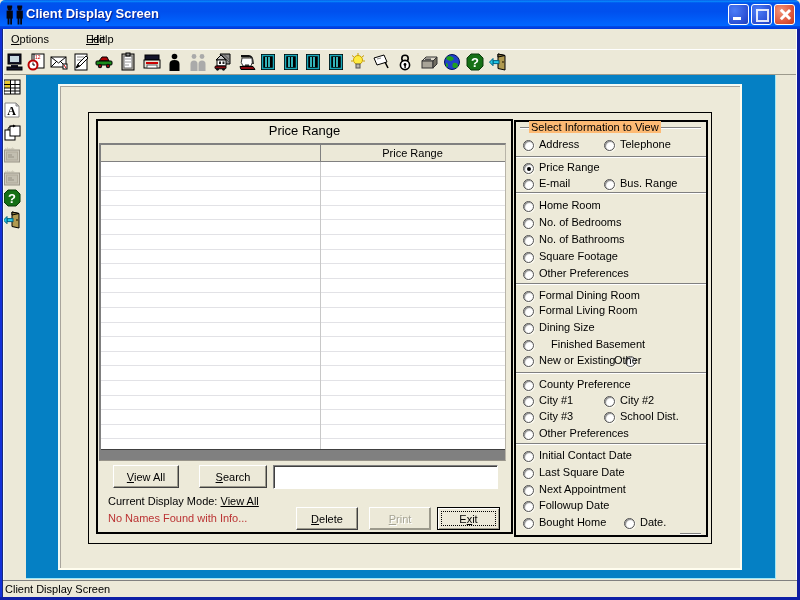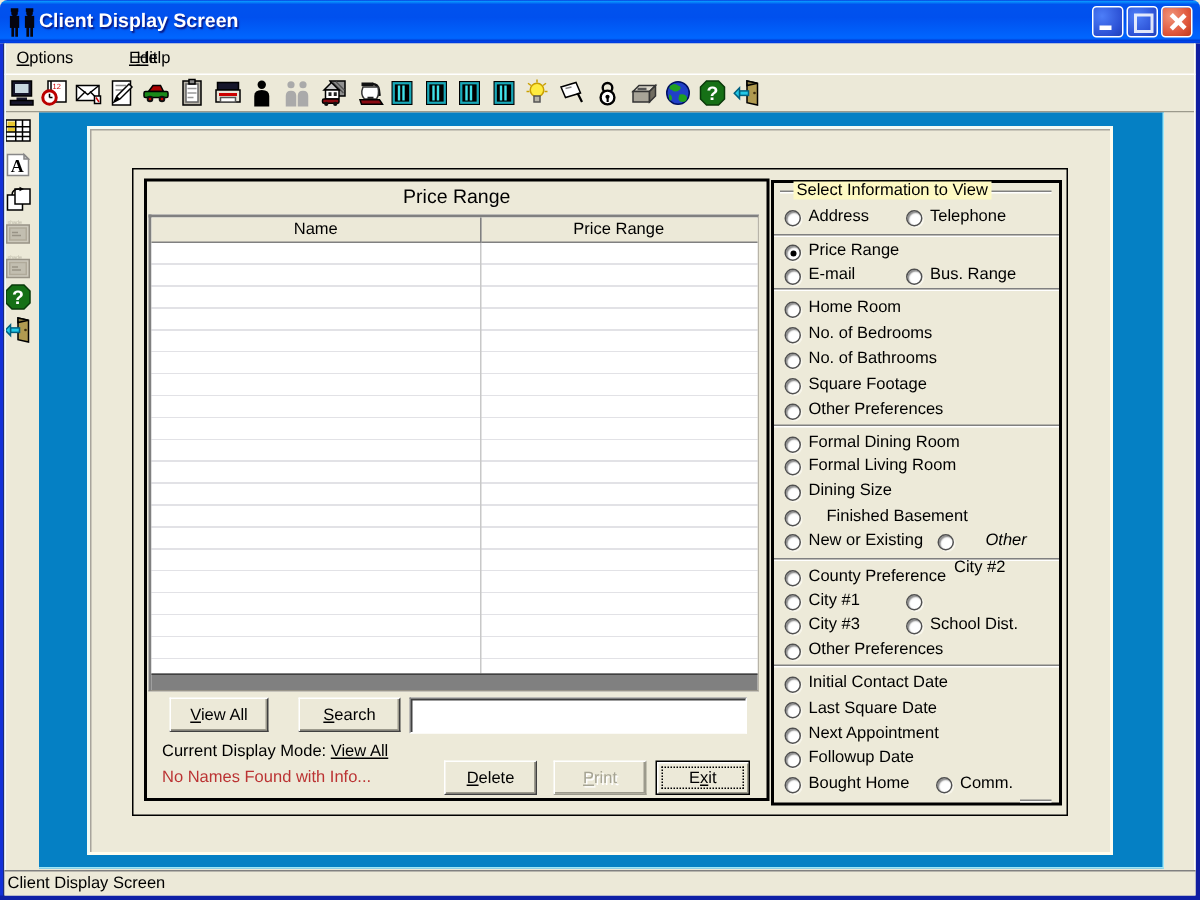--- a/index.html
+++ b/index.html
@@ -79,21 +79,21 @@
   
   #inp{left:273px;top:465px;width:225px;height:24px;background:#fff;box-sizing:border-box;
     border-top:1px solid #808080;border-left:1px solid #808080;
     border-bottom:1px solid #fff;border-right:1px solid #fff;
     box-shadow:inset 1px 1px 0 #404040;}
   #lbl-mode{left:108px;top:495px;font-size:11px;color:#000;}
   #lbl-red{left:108px;top:512px;font-size:11px;color:#bb3333;}
   
   #rf-outer{left:514px;top:120px;width:194px;height:417px;border:2px solid #000;box-sizing:border-box;}
   .hline{position:absolute;height:1px;background:#808080;box-shadow:0 1px 0 #fff;}
-  #gf-title{left:529px;top:121px;font-size:11px;background:#fef9c3;padding:0 2px;}
+  #gf-title{left:529px;top:121px;font-size:11px;background:#fdba74;padding:0 2px;}
   .rlbl{position:absolute;font-size:11px;color:#000;white-space:nowrap;}
   .radio{position:absolute;width:11px;height:11px;border-radius:50%;background:#fff;
     border:1px solid #505050;box-sizing:border-box;
     box-shadow:inset 1px 1px 1px #8a8a8a, 1px 1px 0 #f8f6ec;}
   .radio.sel::after{content:"";position:absolute;left:2.5px;top:2.5px;width:4px;height:4px;border-radius:50%;background:#000;}
 </style>
 </head>
 <body>
 <div id="scr">
 
@@ -129,21 +129,20 @@
   <div class="abs" id="status">
       <span>Client Display Screen</span>
     </div>
 
   <div class="abs" id="panel"></div>
   <div class="abs" id="lf-outer"></div>
   <div class="abs" id="lf-inner"></div>
   <div class="abs" id="pr-title">Price Range</div>
   <div class="abs" id="grid">
     <div id="ghead">
-        <span class="h1">Name</span>
         <span class="h2">Price Range</span>
       </div>
     <div id="gbody"></div>
     <div id="gcol"></div>
       <div id="gcolh"></div>
     <div id="gbar"></div>
   </div>
   <div class="btn" id="b-viewall"><u>V</u>iew All</div>
   <div class="btn" id="b-search"><u>S</u>earch</div>
   <div class="abs" id="inp"></div>
@@ -187,45 +186,45 @@
       <div class="rlbl" style="left:539px;top:289px;">Formal Dining Room</div>
       <div class="radio" style="left:523px;top:306px;"></div>
       <div class="rlbl" style="left:539px;top:304px;">Formal Living Room</div>
       <div class="radio" style="left:523px;top:323px;"></div>
       <div class="rlbl" style="left:539px;top:321px;">Dining Size</div>
       <div class="radio" style="left:523px;top:340px;"></div>
       <div class="rlbl" style="left:551px;top:338px;">Finished Basement</div>
       <div class="radio" style="left:523px;top:356px;"></div>
       <div class="rlbl" style="left:539px;top:354px;">New or Existing</div>
       <div class="radio" style="left:625px;top:356px;"></div>
-      <div class="rlbl" style="left:657px;top:354px;font-style:italic;">Other</div>
+      <div class="rlbl" style="left:614px;top:354px;">Other</div>
       <div class="radio" style="left:523px;top:380px;"></div>
       <div class="rlbl" style="left:539px;top:378px;">County Preference</div>
       <div class="radio" style="left:523px;top:396px;"></div>
       <div class="rlbl" style="left:539px;top:394px;">City #1</div>
       <div class="radio" style="left:604px;top:396px;"></div>
-      <div class="rlbl" style="left:620px;top:372px;margin-left:16px;">City #2</div>
+      <div class="rlbl" style="left:620px;top:394px;">City #2</div>
       <div class="radio" style="left:523px;top:412px;"></div>
       <div class="rlbl" style="left:539px;top:410px;">City #3</div>
       <div class="radio" style="left:604px;top:412px;"></div>
       <div class="rlbl" style="left:620px;top:410px;">School Dist.</div>
       <div class="radio" style="left:523px;top:429px;"></div>
       <div class="rlbl" style="left:539px;top:427px;">Other Preferences</div>
       <div class="radio" style="left:523px;top:451px;"></div>
       <div class="rlbl" style="left:539px;top:449px;">Initial Contact Date</div>
       <div class="radio" style="left:523px;top:468px;"></div>
       <div class="rlbl" style="left:539px;top:466px;">Last Square Date</div>
       <div class="radio" style="left:523px;top:485px;"></div>
       <div class="rlbl" style="left:539px;top:483px;">Next Appointment</div>
       <div class="radio" style="left:523px;top:501px;"></div>
       <div class="rlbl" style="left:539px;top:499px;">Followup Date</div>
       <div class="radio" style="left:523px;top:518px;"></div>
       <div class="rlbl" style="left:539px;top:516px;">Bought Home</div>
       <div class="radio" style="left:624px;top:518px;"></div>
-      <div class="rlbl" style="left:640px;top:516px;">Comm.</div>
+      <div class="rlbl" style="left:640px;top:516px;">Date.</div>
     </div>
 <div class="abs" style="left:5px;top:52px;width:20px;height:20px;"><svg width="20" height="20" viewBox="0 0 20 20">
         <rect x="3" y="2" width="13" height="10" fill="#15152a" stroke="#000"></rect>
         <rect x="5" y="4" width="9" height="6" fill="#c8d8e0"></rect>
         <rect x="6" y="13" width="7" height="2" fill="#15152a"></rect>
         <rect x="2" y="15" width="15" height="3" fill="#15152a" stroke="#000"></rect>
       </svg></div>
     <div class="abs" style="left:27px;top:52px;width:20px;height:20px;"><svg width="20" height="20" viewBox="0 0 20 20">
         <rect x="5" y="2" width="12" height="14" fill="#fff" stroke="#000"></rect>
         <line x1="7" y1="2" x2="7" y2="16" stroke="#000"></line>

